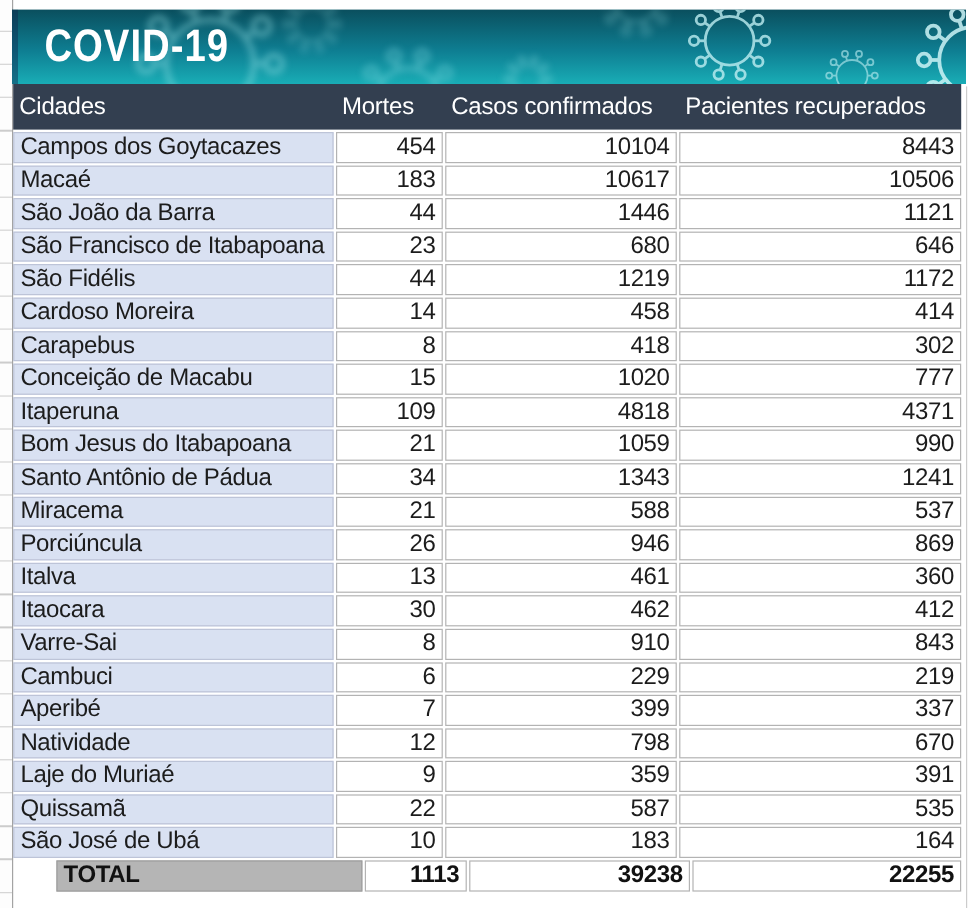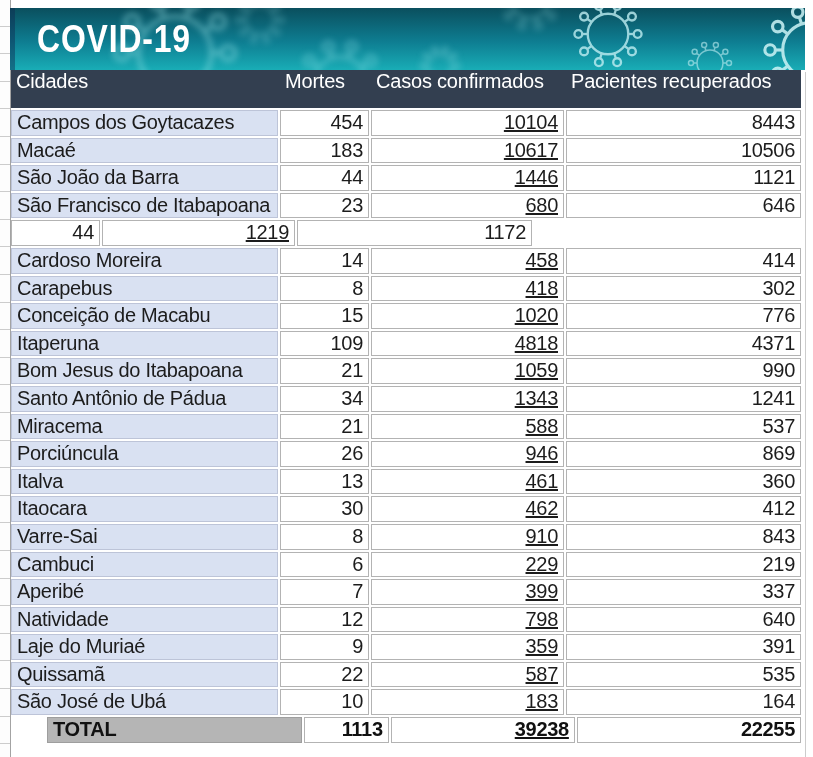--- a/index.html
+++ b/index.html
@@ -49,21 +49,21 @@
     color: #ffffff; letter-spacing: 1px;
     white-space: nowrap;
   }
   .virus-layer { position: absolute; left: 0; top: 0; }
 
   
   #header-row {
     position: absolute; left: 11px; top: 70px;
     width: 790px; height: 38px;
     background: var(--header_bg);
-    display: flex; align-items: flex-start;
+    display: flex; align-items: center;
     color: #ffffff; font-size: 20px;
     letter-spacing: -0.2px;
   }
   .hcell { padding-left: 6px; white-space: nowrap; overflow: hidden; }
   .hc-city      { width: 268px; padding-left: 5px; }
   .hc-deaths    { width: 91px; }
   .hc-cases     { width: 195px; }
   .hc-recovered { width: 236px; }
 
   
@@ -81,21 +81,21 @@
     white-space: nowrap; overflow: hidden;
   }
   .cell.city {
     width: 267px;
     background: var(--city_cell_bg);
     border-color: #bdc4d8;
     padding-left: 5px;
   }
   .cell.num { text-align: right; padding-right: 5px; }
   .cell.deaths    { width: 89px; }
-  .cell.cases     { width: 193px; text-decoration: underline; }
+  .cell.cases     { width: 193px; }
   .cell.recovered { width: 235px; }
 
   .row.total { height: 26px; }
   .row.total .cell { font-weight: bold; color: #111111; }
   .row.total .cell.city {
     background: var(--total_bg);
     border-color: #9e9e9e;
     margin-left: 36px;
   }
 </style>
@@ -174,41 +174,42 @@
       <div class="cell num cases">1446</div>
       <div class="cell num recovered">1121</div>
     </div>
     <div class="row">
       <div class="cell city">São Francisco de Itabapoana</div>
       <div class="cell num deaths">23</div>
       <div class="cell num cases">680</div>
       <div class="cell num recovered">646</div>
     </div>
     <div class="row">
+      <div class="cell city">São Fidélis</div>
       <div class="cell num deaths">44</div>
       <div class="cell num cases">1219</div>
       <div class="cell num recovered">1172</div>
     </div>
     <div class="row">
       <div class="cell city">Cardoso Moreira</div>
       <div class="cell num deaths">14</div>
       <div class="cell num cases">458</div>
       <div class="cell num recovered">414</div>
     </div>
     <div class="row">
       <div class="cell city">Carapebus</div>
       <div class="cell num deaths">8</div>
       <div class="cell num cases">418</div>
       <div class="cell num recovered">302</div>
     </div>
     <div class="row">
       <div class="cell city">Conceição de Macabu</div>
       <div class="cell num deaths">15</div>
       <div class="cell num cases">1020</div>
-      <div class="cell num recovered">776</div>
+      <div class="cell num recovered">777</div>
     </div>
     <div class="row">
       <div class="cell city">Itaperuna</div>
       <div class="cell num deaths">109</div>
       <div class="cell num cases">4818</div>
       <div class="cell num recovered">4371</div>
     </div>
     <div class="row">
       <div class="cell city">Bom Jesus do Itabapoana</div>
       <div class="cell num deaths">21</div>
@@ -260,21 +261,21 @@
     <div class="row">
       <div class="cell city">Aperibé</div>
       <div class="cell num deaths">7</div>
       <div class="cell num cases">399</div>
       <div class="cell num recovered">337</div>
     </div>
     <div class="row">
       <div class="cell city">Natividade</div>
       <div class="cell num deaths">12</div>
       <div class="cell num cases">798</div>
-      <div class="cell num recovered">640</div>
+      <div class="cell num recovered">670</div>
     </div>
     <div class="row">
       <div class="cell city">Laje do Muriaé</div>
       <div class="cell num deaths">9</div>
       <div class="cell num cases">359</div>
       <div class="cell num recovered">391</div>
     </div>
     <div class="row">
       <div class="cell city">Quissamã</div>
       <div class="cell num deaths">22</div>

